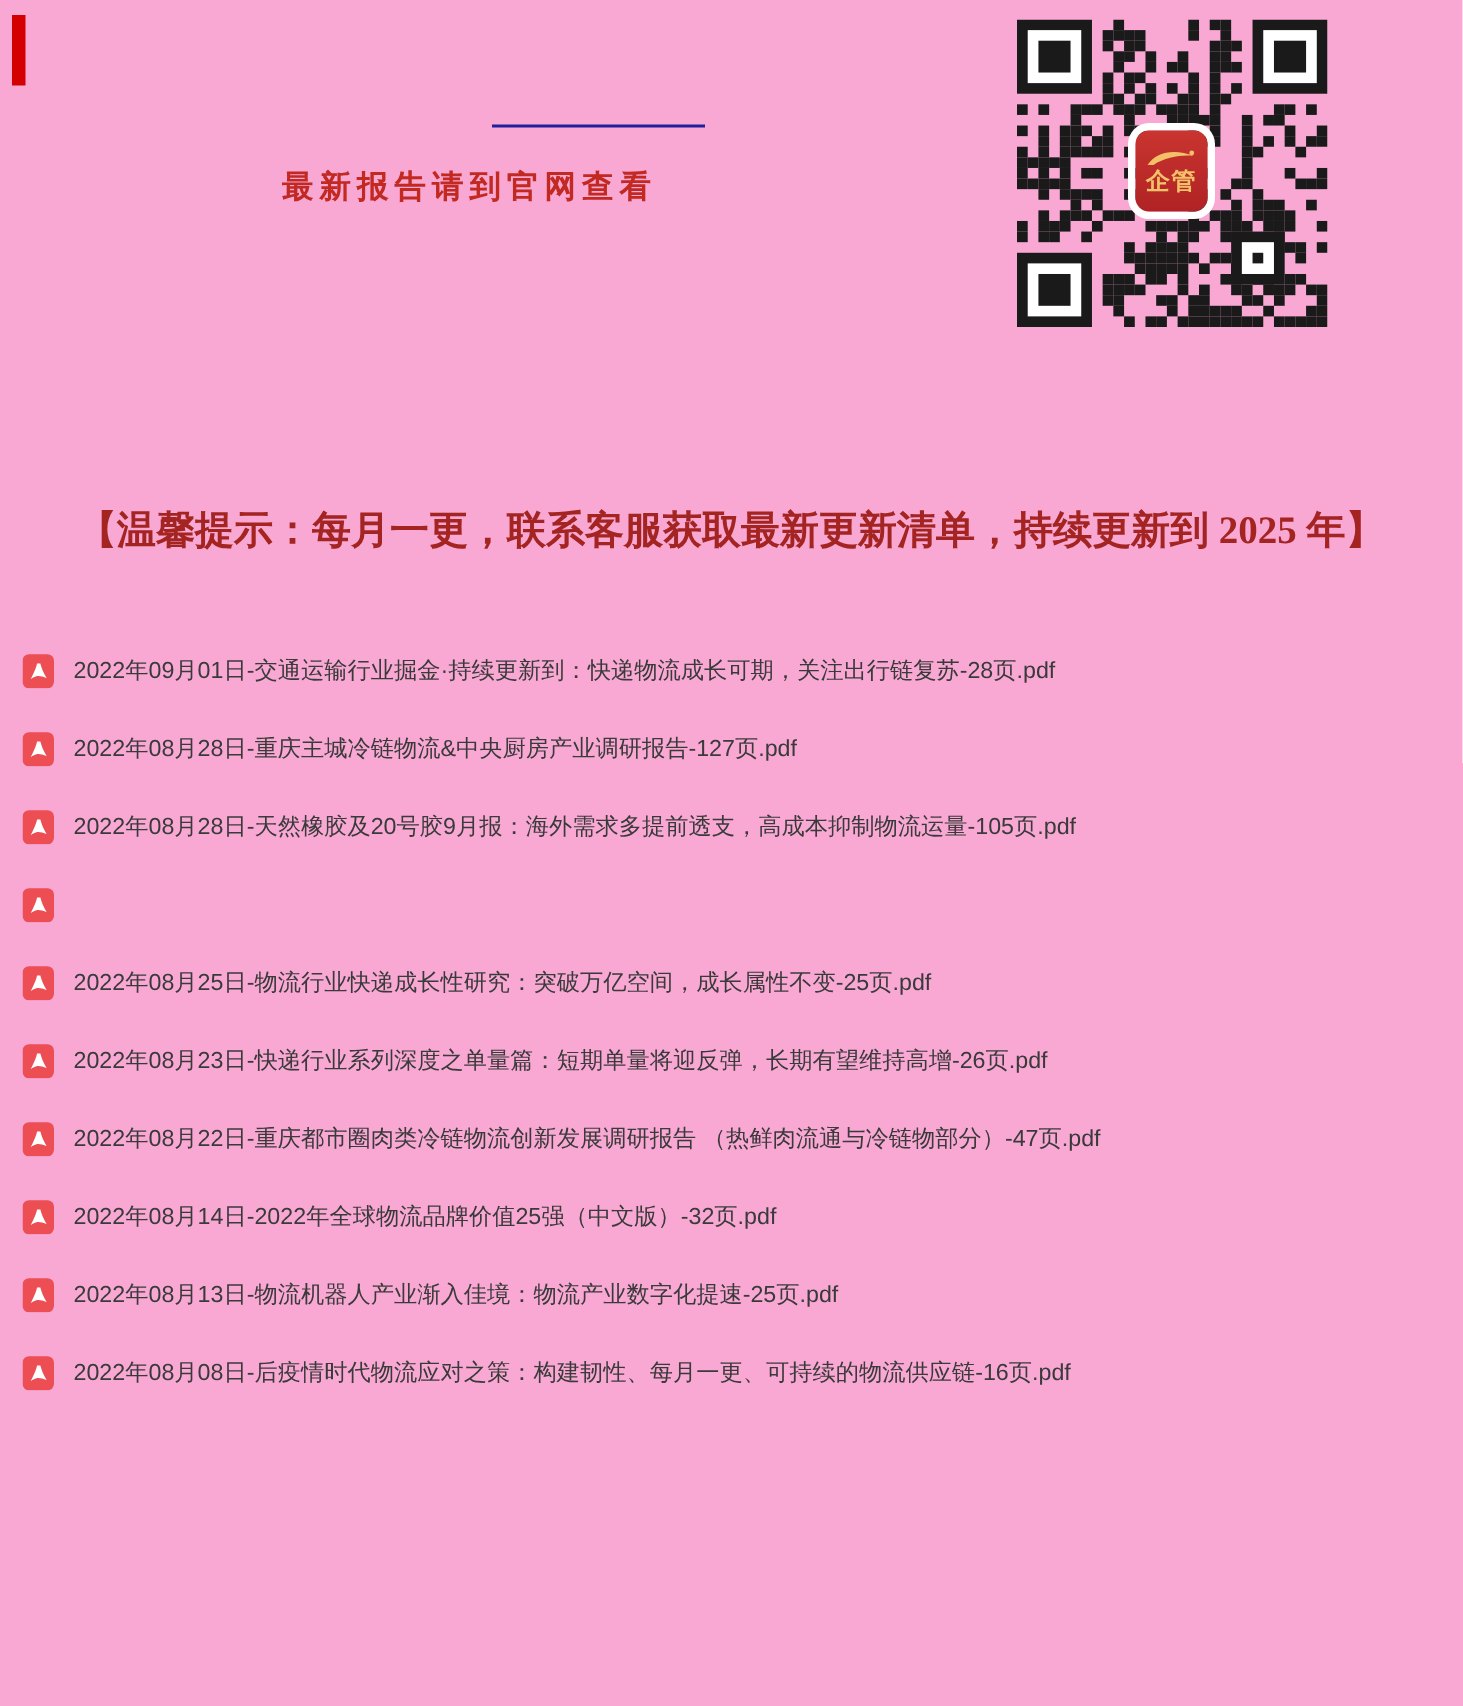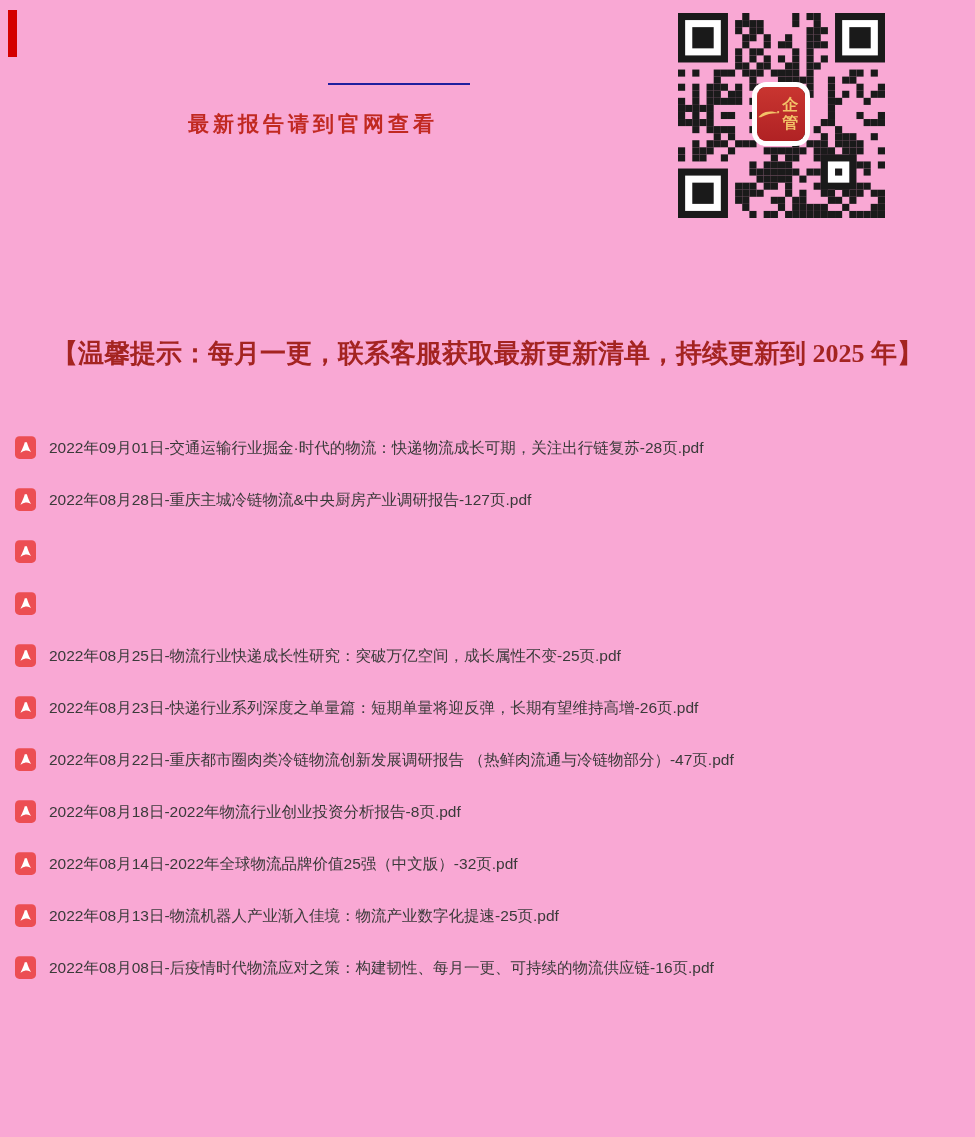--- a/index.html
+++ b/index.html
@@ -12,21 +12,21 @@
 
   .page-title{position:absolute;left:188px;top:110px;
       font-family:"Liberation Serif","DejaVu Serif",serif;
       font-size:21px;font-weight:bold;letter-spacing:4px;color:#c12921;white-space:nowrap;}
 
   .qr-wrap{position:absolute;left:678px;top:13px;width:207px;height:205px;}
   .qr-wrap svg{display:block;}
   .qr-logo{position:absolute;left:79px;top:74px;width:48px;height:54px;
       background:linear-gradient(180deg,#c93530 0%,#b02224 100%);
       border-radius:9px;box-shadow:0 0 0 5px #ffffff;
-      display:flex;align-items:center;justify-content:center;gap:1px;}
+      display:flex;flex-direction:column;align-items:center;justify-content:center;gap:1px;}
   .qr-logo .glyphs{font-weight:bold;font-size:16px;color:#f3c268;letter-spacing:1px;
       font-family:"Liberation Serif","DejaVu Serif",serif;line-height:18px;}
 
   .notice{position:absolute;left:0;right:0;top:336px;text-align:center;
       font-family:Liberation Serif, serif;
       font-size:26px;font-weight:bold;color:#a42421;white-space:nowrap;}
 
   .file-list{position:absolute;left:15px;top:436px;right:10px;}
   .file-row{display:flex;align-items:flex-start;height:52px;gap:13px;cursor:pointer;}
   .pdf-ic{flex:0 0 auto;width:21px;height:23px;}
@@ -380,38 +380,39 @@
 
   <div class="notice">【温馨提示：每月一更，联系客服获取最新更新清单，持续更新到 2025 年】</div>
 
   <div class="file-list" id="file-list">
     <div class="file-row">
       <svg class="pdf-ic" viewBox="0 0 24 26">
         <rect x="0" y="0" width="24" height="26" rx="5" fill="#ec4e53"></rect>
         <path d="M6.2,19 C9,13.6 10.6,9.6 11.1,7 L13.6,7 C14.6,10.8 16.2,14.6 18.4,18.2
                  C15.6,16.9 13.1,16.4 11.4,16.6 C9.6,16.8 7.8,17.9 6.2,19 Z" fill="#ffffff"></path>
       </svg>
-      <span class="file-name">2022年09月01日-交通运输行业掘金·时代的物流：快递物流成长可期，关注出行链复苏-28页.pdf</span>
+      <span class="file-name">2022年09月01日-交通运输行业掘金·持续更新到：快递物流成长可期，关注出行链复苏-28页.pdf</span>
     </div>
 
     <div class="file-row">
       <svg class="pdf-ic" viewBox="0 0 24 26">
         <rect x="0" y="0" width="24" height="26" rx="5" fill="#ec4e53"></rect>
         <path d="M6.2,19 C9,13.6 10.6,9.6 11.1,7 L13.6,7 C14.6,10.8 16.2,14.6 18.4,18.2
                  C15.6,16.9 13.1,16.4 11.4,16.6 C9.6,16.8 7.8,17.9 6.2,19 Z" fill="#ffffff"></path>
       </svg>
       <span class="file-name">2022年08月28日-重庆主城冷链物流&amp;中央厨房产业调研报告-127页.pdf</span>
     </div>
 
     <div class="file-row">
       <svg class="pdf-ic" viewBox="0 0 24 26">
         <rect x="0" y="0" width="24" height="26" rx="5" fill="#ec4e53"></rect>
         <path d="M6.2,19 C9,13.6 10.6,9.6 11.1,7 L13.6,7 C14.6,10.8 16.2,14.6 18.4,18.2
                  C15.6,16.9 13.1,16.4 11.4,16.6 C9.6,16.8 7.8,17.9 6.2,19 Z" fill="#ffffff"></path>
       </svg>
+      <span class="file-name">2022年08月28日-天然橡胶及20号胶9月报：海外需求多提前透支，高成本抑制物流运量-105页.pdf</span>
     </div>
 
 
     <div class="file-row">
       <svg class="pdf-ic" viewBox="0 0 24 26">
         <rect x="0" y="0" width="24" height="26" rx="5" fill="#ec4e53"></rect>
         <path d="M6.2,19 C9,13.6 10.6,9.6 11.1,7 L13.6,7 C14.6,10.8 16.2,14.6 18.4,18.2
                  C15.6,16.9 13.1,16.4 11.4,16.6 C9.6,16.8 7.8,17.9 6.2,19 Z" fill="#ffffff"></path>
       </svg>
     </div>
@@ -437,28 +438,20 @@
     <div class="file-row">
       <svg class="pdf-ic" viewBox="0 0 24 26">
         <rect x="0" y="0" width="24" height="26" rx="5" fill="#ec4e53"></rect>
         <path d="M6.2,19 C9,13.6 10.6,9.6 11.1,7 L13.6,7 C14.6,10.8 16.2,14.6 18.4,18.2
                  C15.6,16.9 13.1,16.4 11.4,16.6 C9.6,16.8 7.8,17.9 6.2,19 Z" fill="#ffffff"></path>
       </svg>
       <span class="file-name">2022年08月22日-重庆都市圈肉类冷链物流创新发展调研报告 （热鲜肉流通与冷链物部分）-47页.pdf</span>
     </div>
 
 
-    <div class="file-row">
-      <svg class="pdf-ic" viewBox="0 0 24 26">
-        <rect x="0" y="0" width="24" height="26" rx="5" fill="#ec4e53"></rect>
-        <path d="M6.2,19 C9,13.6 10.6,9.6 11.1,7 L13.6,7 C14.6,10.8 16.2,14.6 18.4,18.2
-                 C15.6,16.9 13.1,16.4 11.4,16.6 C9.6,16.8 7.8,17.9 6.2,19 Z" fill="#ffffff"></path>
-      </svg>
-      <span class="file-name">2022年08月18日-2022年物流行业创业投资分析报告-8页.pdf</span>
-    </div>
 
 
     <div class="file-row">
       <svg class="pdf-ic" viewBox="0 0 24 26">
         <rect x="0" y="0" width="24" height="26" rx="5" fill="#ec4e53"></rect>
         <path d="M6.2,19 C9,13.6 10.6,9.6 11.1,7 L13.6,7 C14.6,10.8 16.2,14.6 18.4,18.2
                  C15.6,16.9 13.1,16.4 11.4,16.6 C9.6,16.8 7.8,17.9 6.2,19 Z" fill="#ffffff"></path>
       </svg>
       <span class="file-name">2022年08月14日-2022年全球物流品牌价值25强（中文版）-32页.pdf</span>
     </div>

